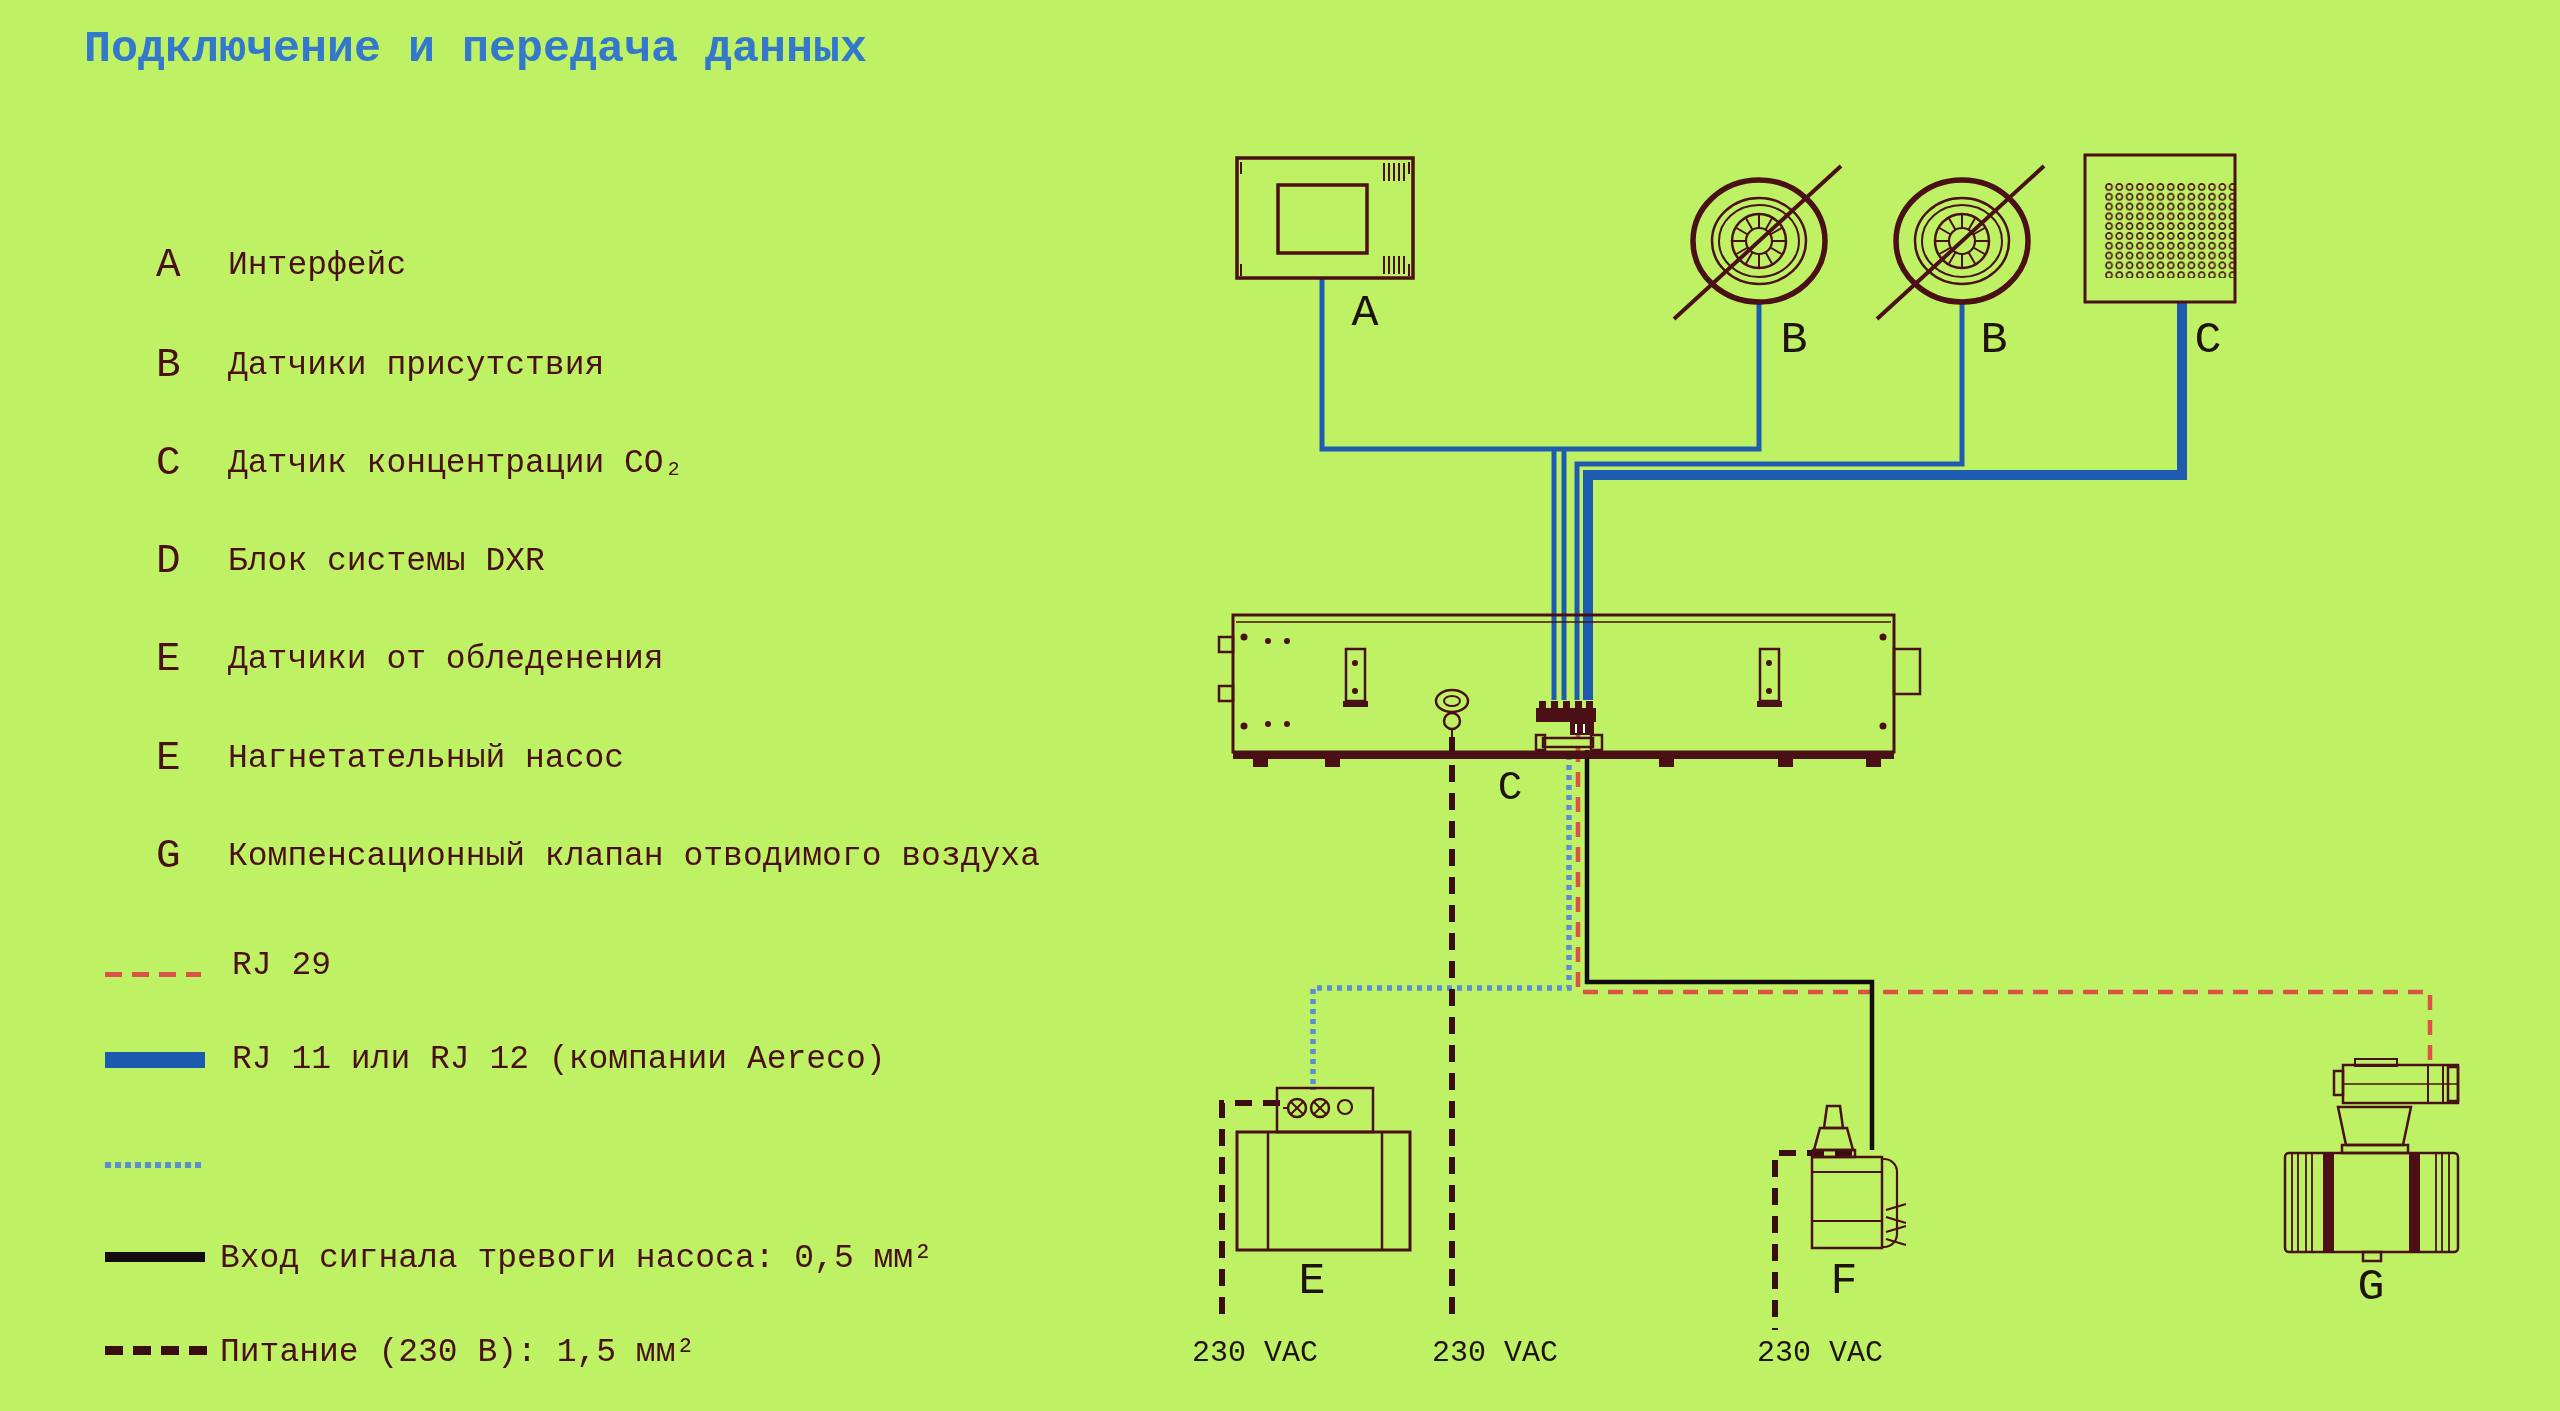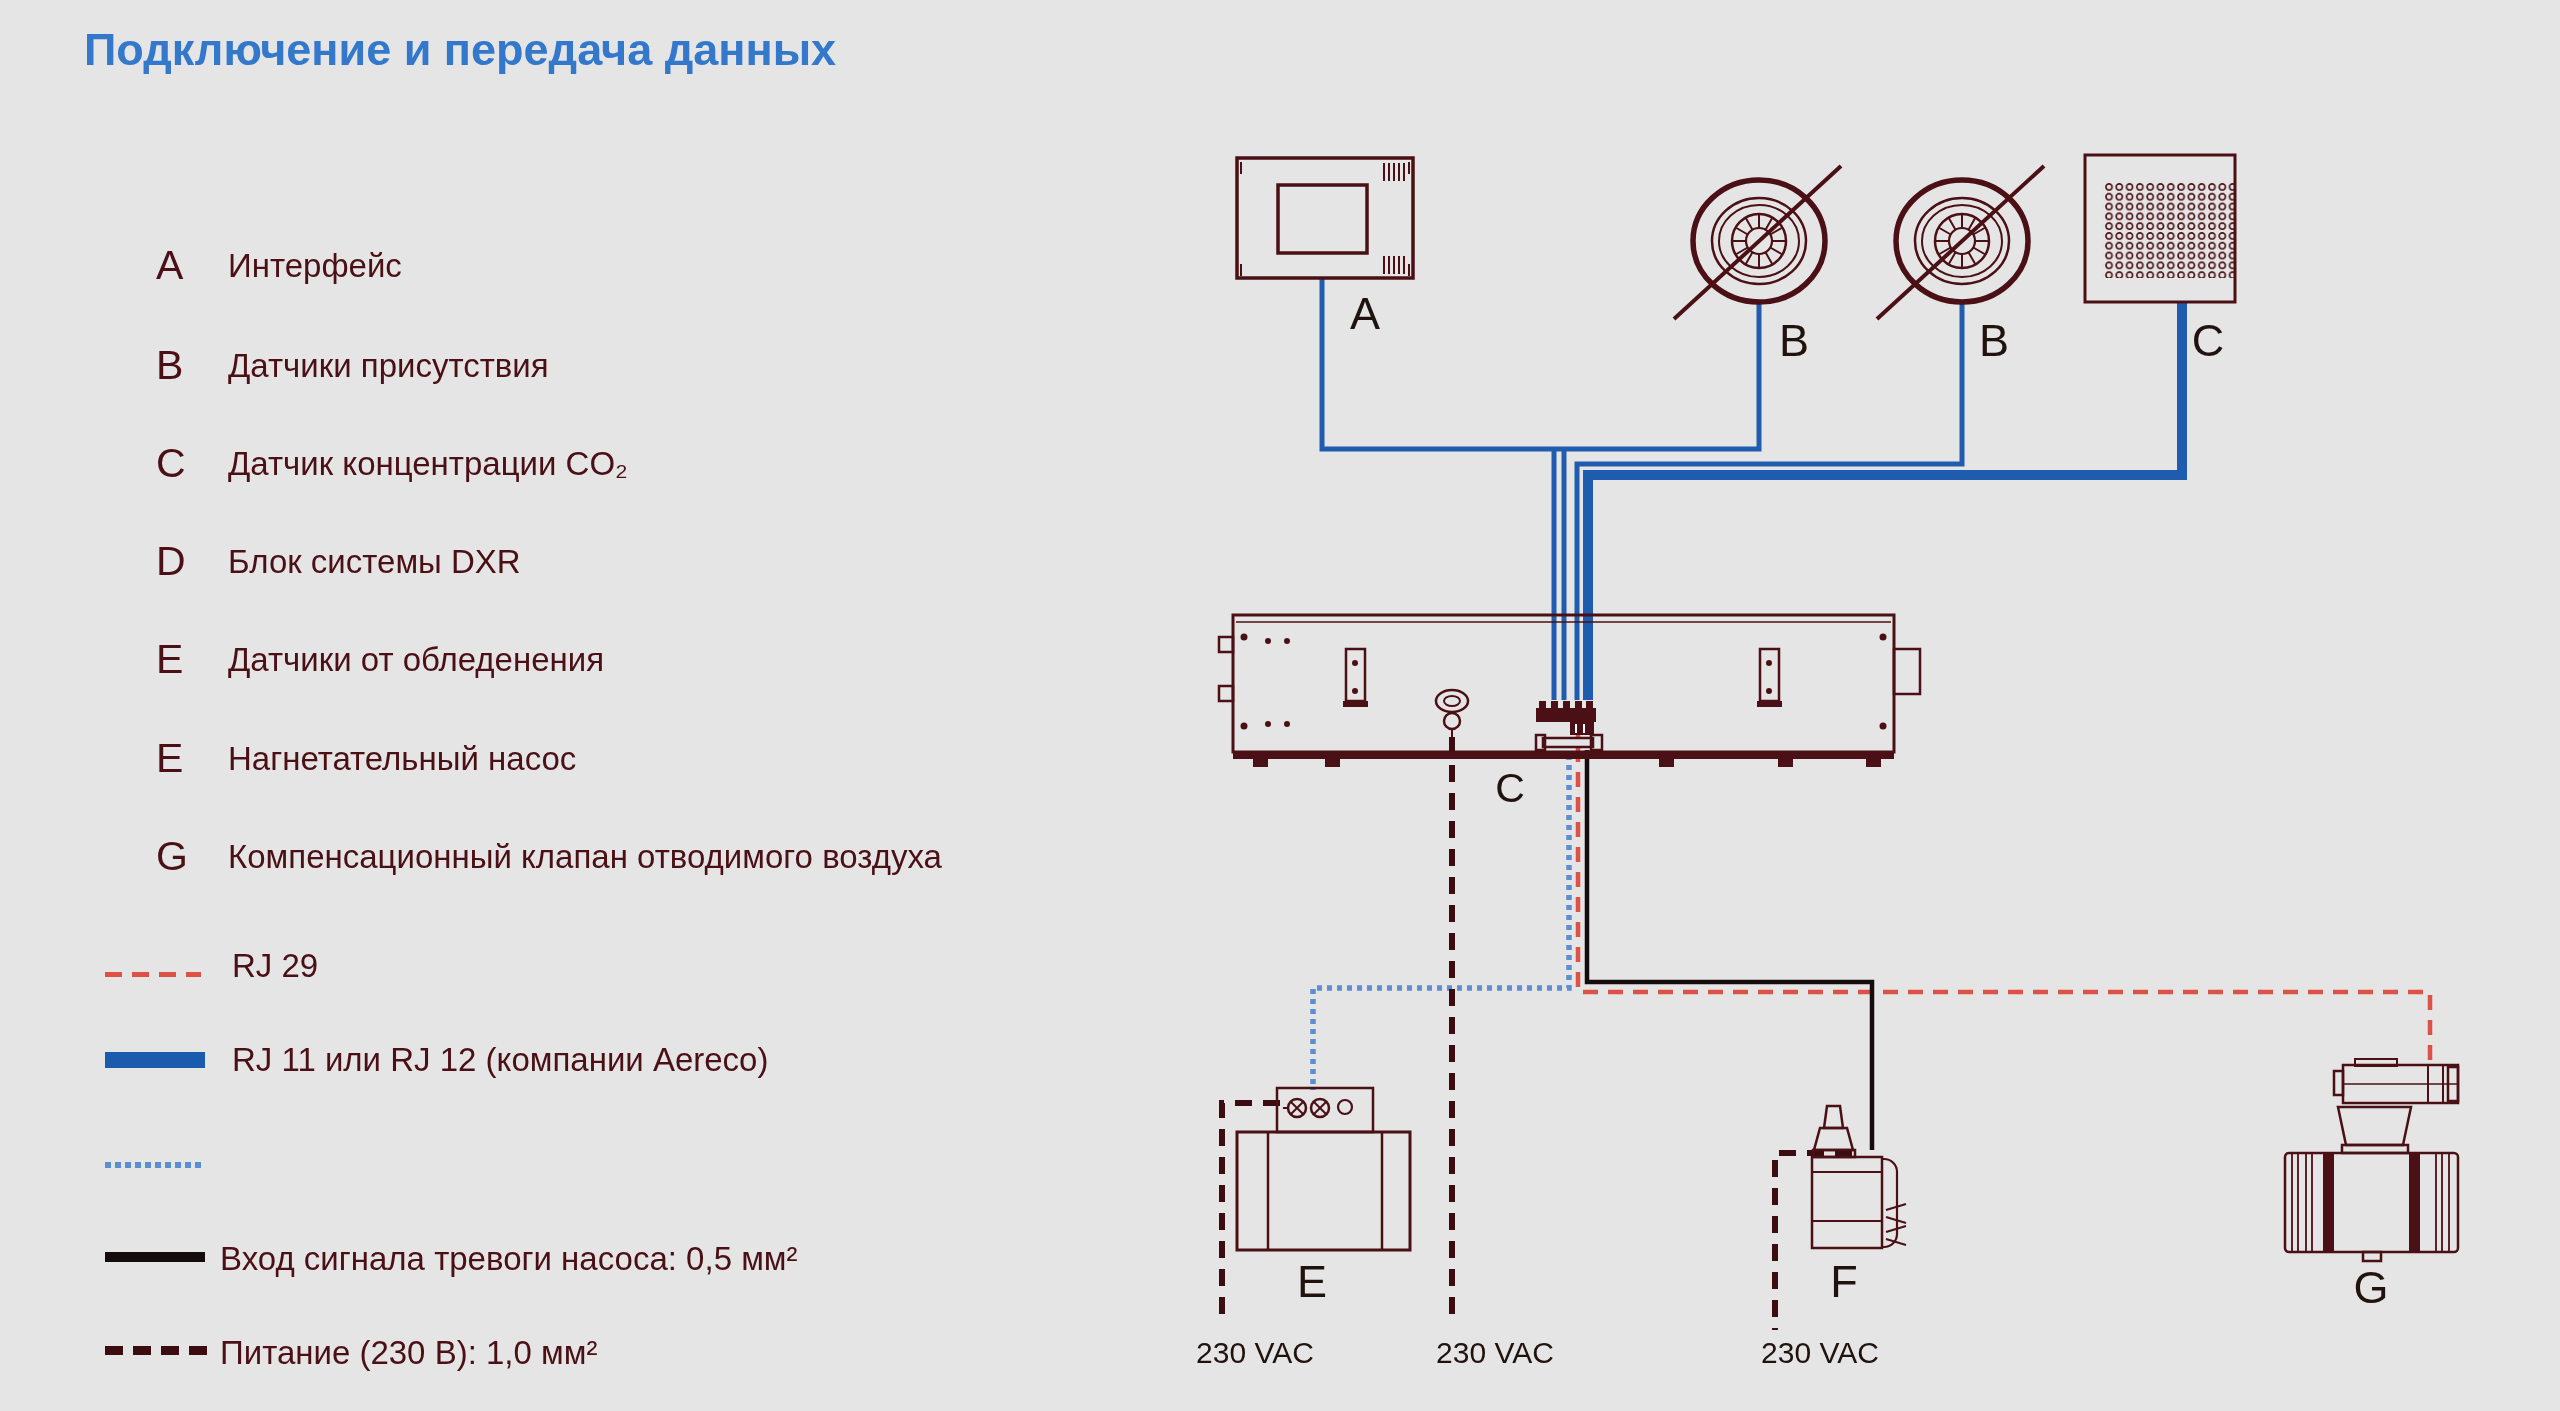--- a/index.html
+++ b/index.html
@@ -1,21 +1,21 @@
 <!DOCTYPE html>
 <html style="--title: #3478CC; --legend_text: #4A1015; --outline: #4A1015; --device_label: #20130E; --rj45: #DC5247; --rj11: #1A5BAD; --frost: #5C8FD2; --alarm: #140C0C; --power: #3C0D10; --wire: #1F5CAF;"><head>
 <meta charset="utf-8">
 <style>
   :root{
     --outline:#4A1015; --title:#3478CC; --legend_text:#4A1015; --device_label:#20130E;
     --rj45:#DC5247; --rj11:#1A5BAD; --frost:#5C8FD2; --alarm:#140C0C; --power:#3C0D10; --wire:#1F5CAF;
   }
   html,body{margin:0;padding:0;background:#fff;}
-  .canvas{position:relative;width:2560px;height:1411px;background:#e5e5e5;overflow:hidden;
-          font-family:Liberation Sans, sans-serif;}
+  .canvas{position:relative;width:2560px;height:1411px;background:#bef264;overflow:hidden;
+          font-family:Liberation Mono, monospace;}
   .title{position:absolute;left:84px;top:24px;font-size:45px;font-weight:bold;color:var(--title);white-space:nowrap;}
   .lg-letter{position:absolute;left:156px;font-size:41px;color:var(--legend_text);white-space:nowrap;}
   .lg-text{position:absolute;left:228px;font-size:33px;color:var(--legend_text);white-space:nowrap;}
   .ll-text{position:absolute;font-size:33px;color:var(--legend_text);white-space:nowrap;}
   .swatch{position:absolute;left:105px;}
   .sw-rj45{top:972px;width:96px;height:5px;
      background:repeating-linear-gradient(90deg,var(--rj45) 0 17px,transparent 17px 27px);}
   .sw-rj11{top:1052px;width:100px;height:16px;background:var(--rj11);}
   .sw-frost{top:1162px;width:100px;height:6px;
      background:repeating-linear-gradient(90deg,var(--frost) 0 6px,transparent 6px 10px);}
@@ -57,21 +57,21 @@
   <div class="lg-text" style="top:838px">Компенсационный клапан отводимого воздуха</div>
 
   <div class="swatch sw-rj45"></div>
   <div class="ll-text" style="left:232px;top:947px">RJ 29</div>
   <div class="swatch sw-rj11"></div>
   <div class="ll-text" style="left:232px;top:1041px">RJ 11 или RJ 12 (компании Aereco)</div>
   <div class="swatch sw-frost"></div>
   <div class="swatch sw-alarm"></div>
   <div class="ll-text" style="left:220px;top:1240px">Вход сигнала тревоги насоса: 0,5 мм²</div>
   <div class="swatch sw-power"></div>
-  <div class="ll-text" style="left:220px;top:1334px">Питание (230 В): 1,0 мм²</div>
+  <div class="ll-text" style="left:220px;top:1334px">Питание (230 В): 1,5 мм²</div>
 
   <svg class="diagram" width="2560" height="1411" viewBox="0 0 2560 1411">
     <defs>
       <g id="psensor">
         <ellipse rx="66" ry="61" class="o" stroke-width="5.5"></ellipse>
         <ellipse rx="47" ry="43" class="o" stroke-width="2.5"></ellipse>
         <ellipse rx="40" ry="36" class="o" stroke-width="2"></ellipse>
         <circle r="27" class="o" stroke-width="2.5"></circle>
         <circle r="13" class="o" stroke-width="2.2"></circle>
         <path class="o" stroke-width="2" d="M13 0L27 0M11.3 6.5L23.4 13.5M6.5 11.3L13.5 23.4M0 13L0 27M-6.5 11.3L-13.5 23.4M-11.3 6.5L-23.4 13.5M-13 0L-27 0M-11.3 -6.5L-23.4 -13.5M-6.5 -11.3L-13.5 -23.4M0 -13L0 -27M6.5 -11.3L13.5 -23.4M11.3 -6.5L23.4 -13.5"></path>

